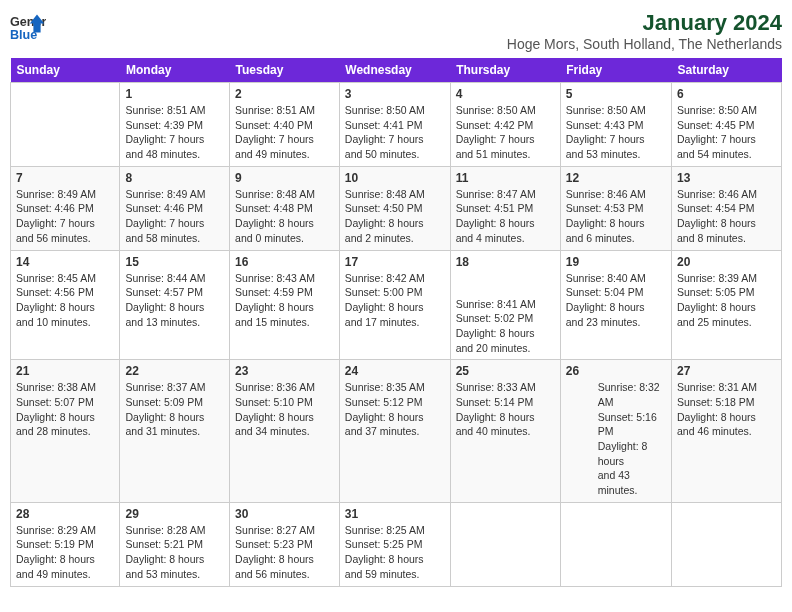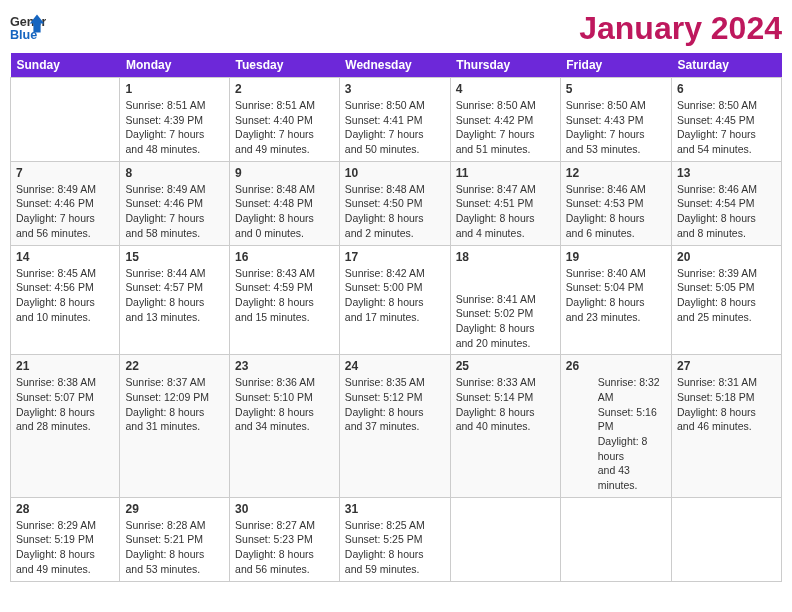--- a/index.html
+++ b/index.html
@@ -22,23 +22,23 @@
       gap: 4px;
     }
     .logo-icon {
       width: 36px;
       height: 36px;
     }
     .title-block {
       text-align: right;
     }
     .month-title {
-      font-size: 32px;
+      font-size: 22px;
       font-weight: bold;
-      color: #be185d;
+      color: #14532d;
     }
     .location-title {
       font-size: 14px;
       color: #555;
     }
     table {
       width: 100%;
       border-collapse: collapse;
       font-size: 11px;
     }
@@ -82,20 +82,21 @@
 <div class="header">
   <div class="logo">
     <svg class="logo-icon" viewBox="0 0 40 40">
       <text x="0" y="18" font-size="14" font-weight="bold" fill="#333">General</text>
       <text x="0" y="32" font-size="14" font-weight="bold" fill="#1565c0">Blue</text>
       <polygon points="30,5 38,15 34,15 34,25 26,25 26,15 22,15" fill="#1565c0"></polygon>
     </svg>
   </div>
   <div class="title-block">
     <div class="month-title">January 2024</div>
+    <div class="location-title">Hoge Mors, South Holland, The Netherlands</div>
   </div>
 </div>
 
 <table>
   <thead>
     <tr>
       <th>Sunday</th>
       <th>Monday</th>
       <th>Tuesday</th>
       <th>Wednesday</th>
@@ -256,21 +257,21 @@
         <td>
           <span class="day-number">21</span>
           <div class="day-info" style="white-space: pre-line;">Sunrise: 8:38 AM
 Sunset: 5:07 PM
 Daylight: 8 hours
 and 28 minutes.</div>
         </td>
         <td>
           <span class="day-number">22</span>
           <div class="day-info" style="white-space: pre-line;">Sunrise: 8:37 AM
-Sunset: 12:09 PM
+Sunset: 5:09 PM
 Daylight: 8 hours
 and 31 minutes.</div>
         </td>
         <td>
           <span class="day-number">23</span>
           <div class="day-info" style="white-space: pre-line;">Sunrise: 8:36 AM
 Sunset: 5:10 PM
 Daylight: 8 hours
 and 34 minutes.</div>
         </td>

